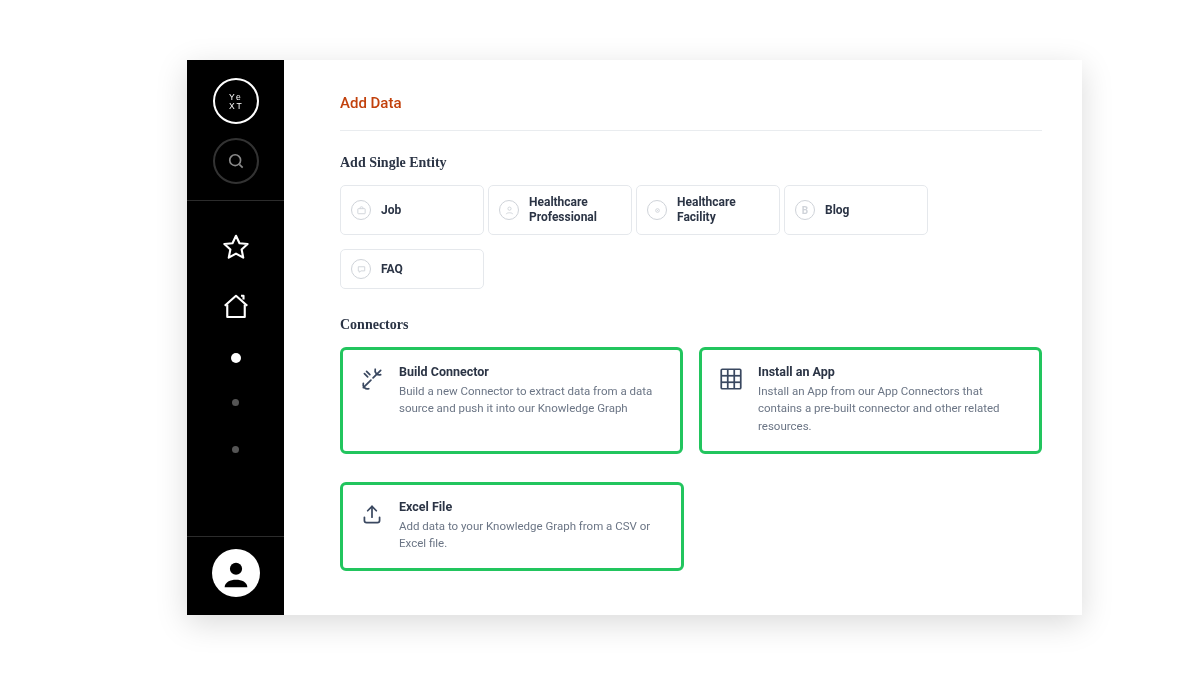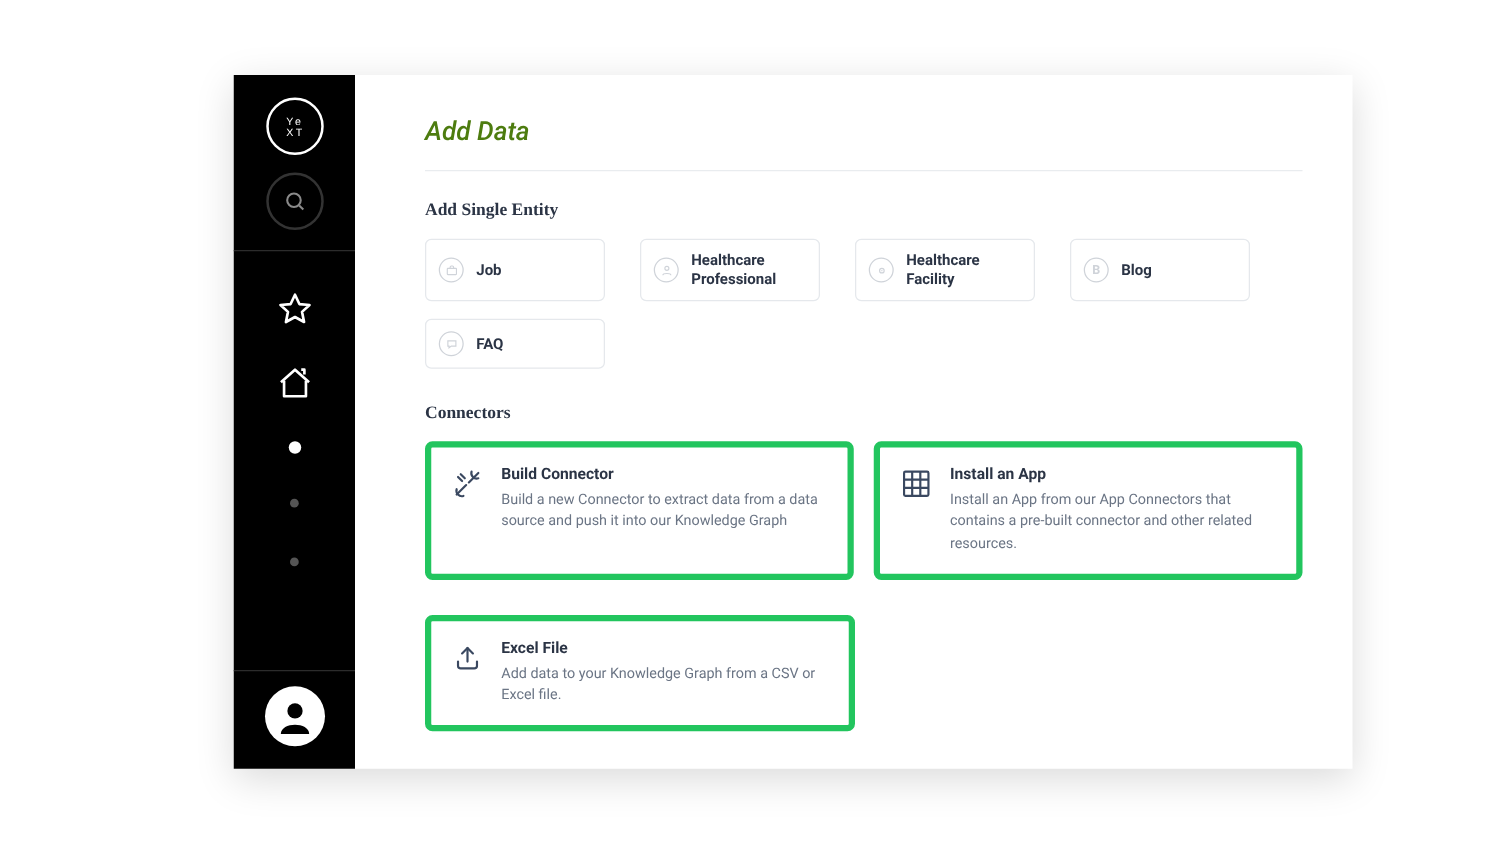--- a/index.html
+++ b/index.html
@@ -74,38 +74,37 @@
   }
   .avatar-ring svg { width:34px; height:34px; }
 
   .main {
     flex:1;
     padding: 34px 40px 26px 56px;
     color:#2b3445;
     overflow:auto;
   }
   .page-title {
-    font-size: 21px;
+    font-size: 15px;
     font-weight: 500;
-    color:#4d7c0f;
+    color:#c2410c;
     padding-bottom: 18px;
-    font-style: italic;
   }
   .rule {
     height:1px; background:#e9ecef; margin-bottom: 24px;
   }
   .section-heading {
     font-size: 14px;
     font-weight: 700;
     color:#2b3445;
     margin-bottom: 14px;
     font-family: Liberation Serif, serif;
   }
   .chip-row {
-    display:flex; gap:28px; margin-bottom:14px;
+    display:flex; gap:4px; margin-bottom:14px;
   }
   .chip {
     width: 144px;
     border:1px solid #e5e8ec;
     border-radius:5px;
     padding: 9px 10px;
     display:flex; align-items:center; gap:10px;
     cursor:pointer;
     background:#fff;
     min-height:40px;
@@ -123,21 +122,21 @@
     font-size: 12px;
     font-weight:700;
     color:#2b3445;
     line-height:1.25;
   }
   .card-row {
     display:flex; gap:16px; margin-bottom: 28px;
   }
   .card {
     width: 344px;
-    border:5px solid #22c55e;
+    border:3px solid #22c55e;
     border-radius:6px;
     padding: 14px 16px 16px 16px;
     display:flex; gap:14px;
     cursor:pointer;
     background:#fff;
   }
   .card-icon {
     width:26px; height:26px; flex-shrink:0;
     color:#3a4860;
     margin-top:2px;

